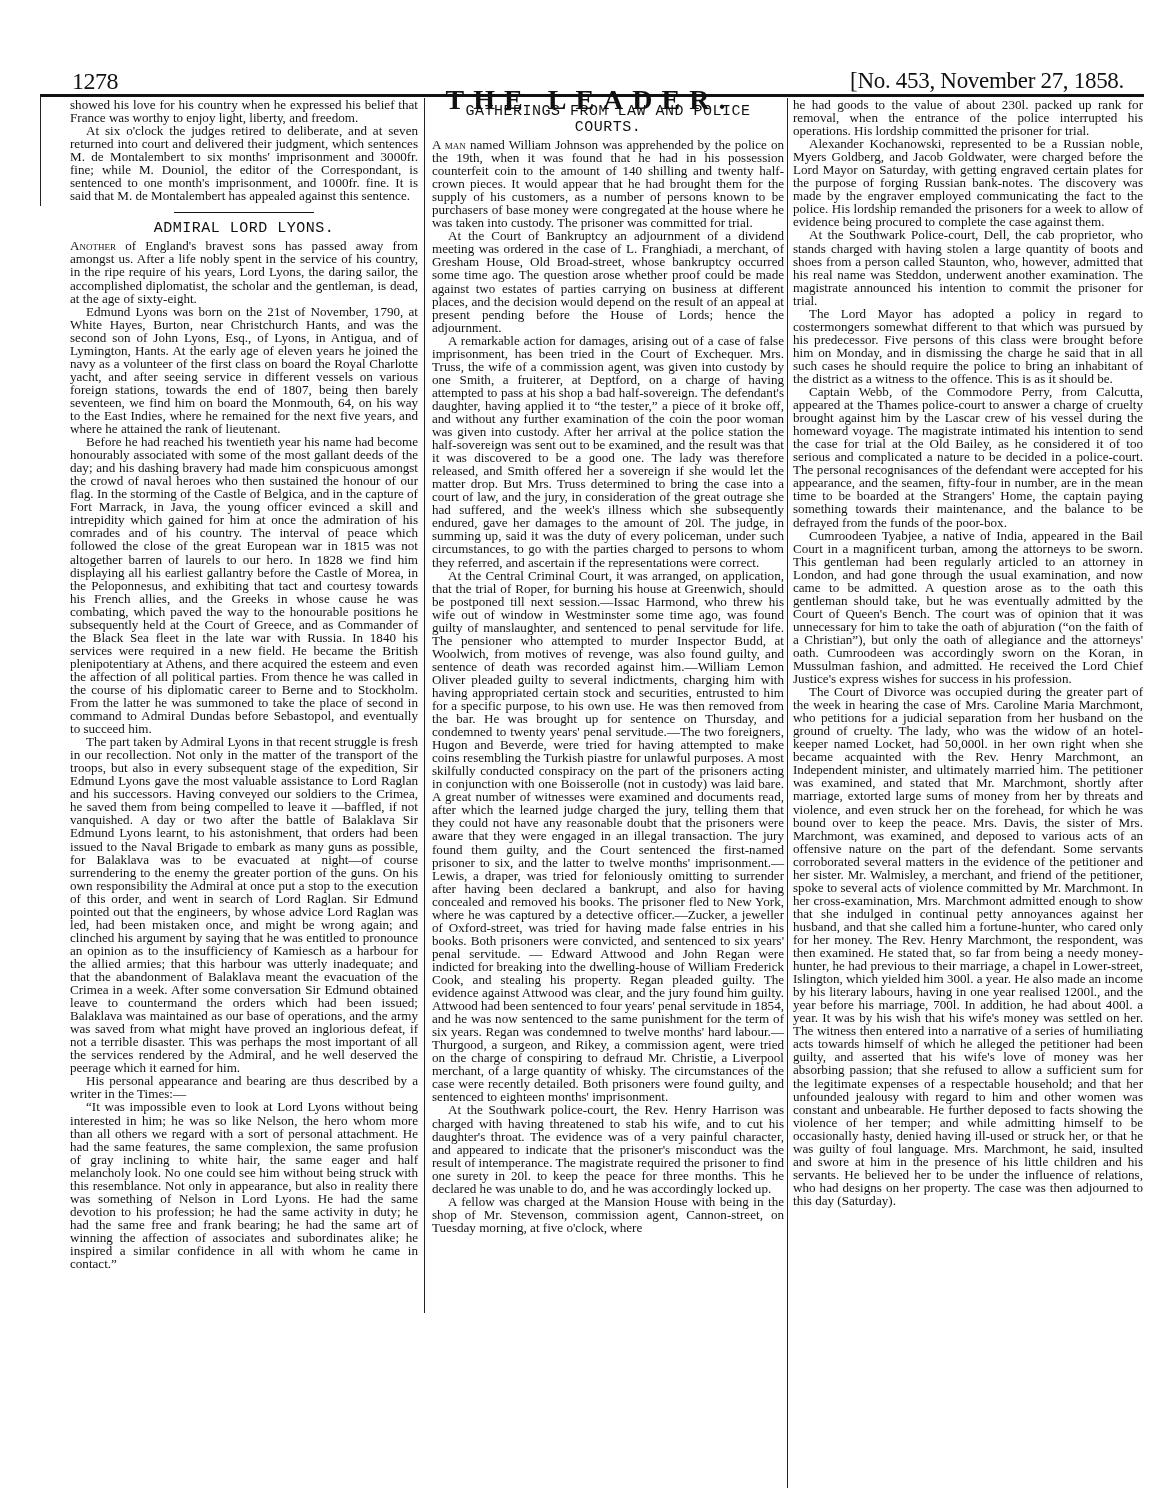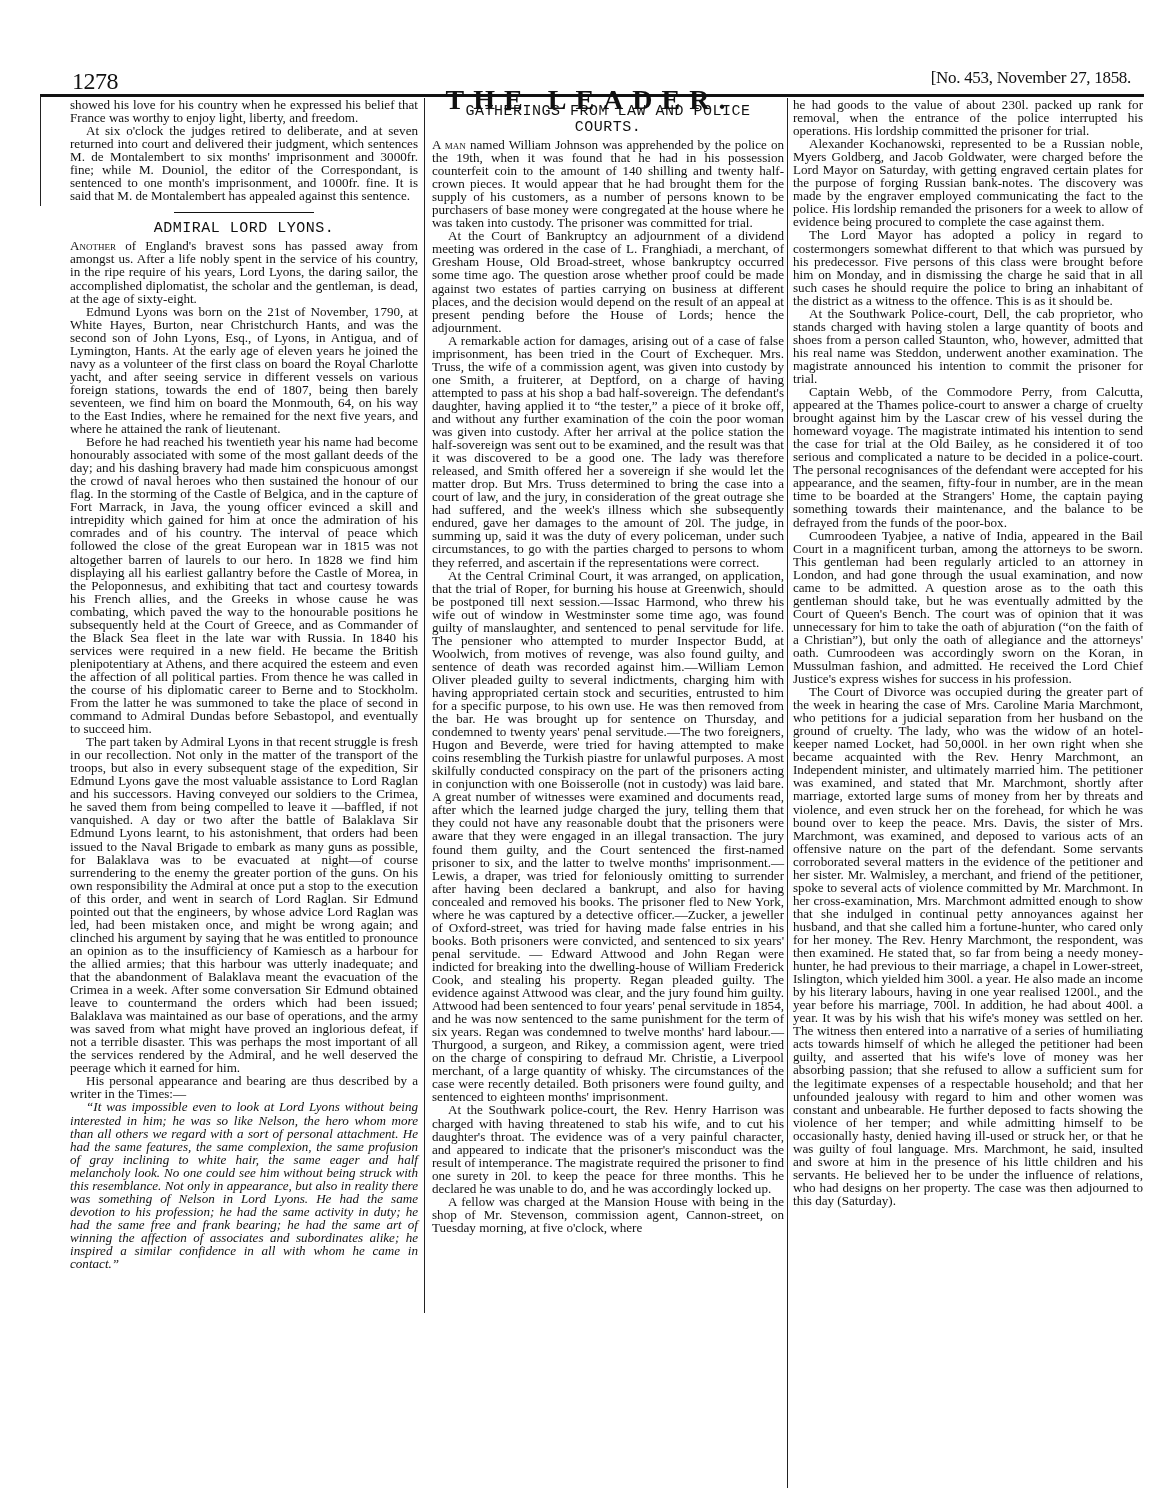--- a/index.html
+++ b/index.html
@@ -1,35 +1,35 @@
 <!DOCTYPE html>
 <html><head>
 <meta charset="utf-8">
 <style>
   html, body { margin: 0; padding: 0; background: #ffffff; }
   body { width: 1156px; height: 1496px; position: relative; overflow: hidden; color: #111; font-family: "Liberation Serif", "DejaVu Serif", serif; }
   .masthead { position: absolute; left: 40px; top: 68px; width: 1100px; height: 26px; }
   .page-num { position: absolute; left: 0; top: 0; font-size: 24px; letter-spacing: -0.5px; margin-left: 32px; }
   .paper-title { position: absolute; left: 0; right: 0; top: 16px; text-align: center; font-size: 28px; letter-spacing: 9px; font-weight: bold; }
-  .issue { position: absolute; right: 9px; top: 0; font-size: 17px; letter-spacing: -0.3px; margin-left: 32px; }
+  .issue { position: absolute; right: 16px; top: 0; font-size: 23px; letter-spacing: -0.3px; margin-left: 32px; }
   .rule { position: absolute; left: 40px; top: 94px; width: 1104px; height: 3px; background: #111; }
   .col { position: absolute; top: 98px; font-size: 13.1px; line-height: 13.05px; text-align: justify; }
   .col1 { left: 70px; width: 348px; }
   .col2 { left: 432px; width: 352px; }
   .col3 { left: 793px; width: 350px; }
   .vrule { position: absolute; top: 98px; width: 1px; background: #222; }
   .vr1 { left: 424px; height: 1215px; }
   .vr2 { left: 787px; height: 1390px; }
   .vr0 { left: 40px; height: 110px; top: 96px; }
   p { margin: 0; text-indent: 16px; }
   p.noindent { text-indent: 0; }
   h2 { margin: 6px 0 2px 0; font-weight: normal; font-size: 15px; text-align: center; letter-spacing: 0.5px; line-height: 16px; font-family: Liberation Mono, monospace; }
   .sep { width: 140px; height: 1px; background: #111; margin: 10px auto 8px auto; }
   .sc { font-variant: small-caps; }
-  .it { font-style: italic; }
+  .it { }
 </style>
 </head>
 <body>
 
 <div class="masthead">
   <span class="page-num">1278</span>
   <span class="paper-title">THE LEADER.</span>
   <span class="issue">[No. 453, November 27, 1858.</span>
 </div>
 <div class="rule"></div>
@@ -56,18 +56,18 @@
   <p>At the Court of Bankruptcy an adjournment of a dividend meeting was ordered in the case of L. Franghiadi, a merchant, of Gresham House, Old Broad-street, whose bankruptcy occurred some time ago. The question arose whether proof could be made against two estates of parties carrying on business at different places, and the decision would depend on the result of an appeal at present pending before the House of Lords; hence the adjournment.</p>
   <p>A remarkable action for damages, arising out of a case of false imprisonment, has been tried in the Court of Exchequer. Mrs. Truss, the wife of a commission agent, was given into custody by one Smith, a fruiterer, at Deptford, on a charge of having attempted to pass at his shop a bad half-sovereign. The defendant's daughter, having applied it to “the tester,” a piece of it broke off, and without any further examination of the coin the poor woman was given into custody. After her arrival at the police station the half-sovereign was sent out to be examined, and the result was that it was discovered to be a good one. The lady was therefore released, and Smith offered her a sovereign if she would let the matter drop. But Mrs. Truss determined to bring the case into a court of law, and the jury, in consideration of the great outrage she had suffered, and the week's illness which she subsequently endured, gave her damages to the amount of 20l. The judge, in summing up, said it was the duty of every policeman, under such circumstances, to go with the parties charged to persons to whom they referred, and ascertain if the representations were correct.</p>
   <p>At the Central Criminal Court, it was arranged, on application, that the trial of Roper, for burning his house at Greenwich, should be postponed till next session.—Issac Harmond, who threw his wife out of window in Westminster some time ago, was found guilty of manslaughter, and sentenced to penal servitude for life. The pensioner who attempted to murder Inspector Budd, at Woolwich, from motives of revenge, was also found guilty, and sentence of death was recorded against him.—William Lemon Oliver pleaded guilty to several indictments, charging him with having appropriated certain stock and securities, entrusted to him for a specific purpose, to his own use. He was then removed from the bar. He was brought up for sentence on Thursday, and condemned to twenty years' penal servitude.—The two foreigners, Hugon and Beverde, were tried for having attempted to make coins resembling the Turkish piastre for unlawful purposes. A most skilfully conducted conspiracy on the part of the prisoners acting in conjunction with one Boisserolle (not in custody) was laid bare. A great number of witnesses were examined and documents read, after which the learned judge charged the jury, telling them that they could not have any reasonable doubt that the prisoners were aware that they were engaged in an illegal transaction. The jury found them guilty, and the Court sentenced the first-named prisoner to six, and the latter to twelve months' imprisonment.— Lewis, a draper, was tried for feloniously omitting to surrender after having been declared a bankrupt, and also for having concealed and removed his books. The prisoner fled to New York, where he was captured by a detective officer.—Zucker, a jeweller of Oxford-street, was tried for having made false entries in his books. Both prisoners were convicted, and sentenced to six years' penal servitude. — Edward Attwood and John Regan were indicted for breaking into the dwelling-house of William Frederick Cook, and stealing his property. Regan pleaded guilty. The evidence against Attwood was clear, and the jury found him guilty. Attwood had been sentenced to four years' penal servitude in 1854, and he was now sentenced to the same punishment for the term of six years. Regan was condemned to twelve months' hard labour.—Thurgood, a surgeon, and Rikey, a commission agent, were tried on the charge of conspiring to defraud Mr. Christie, a Liverpool merchant, of a large quantity of whisky. The circumstances of the case were recently detailed. Both prisoners were found guilty, and sentenced to eighteen months' imprisonment.</p>
   <p>At the Southwark police-court, the Rev. Henry Harrison was charged with having threatened to stab his wife, and to cut his daughter's throat. The evidence was of a very painful character, and appeared to indicate that the prisoner's misconduct was the result of intemperance. The magistrate required the prisoner to find one surety in 20l. to keep the peace for three months. This he declared he was unable to do, and he was accordingly locked up.</p>
   <p>A fellow was charged at the Mansion House with being in the shop of Mr. Stevenson, commission agent, Cannon-street, on Tuesday morning, at five o'clock, where</p>
 </div>
 
 <div class="col col3">
   <p class="noindent">he had goods to the value of about 230l. packed up rank for removal, when the entrance of the police interrupted his operations. His lordship committed the prisoner for trial.</p>
   <p>Alexander Kochanowski, represented to be a Russian noble, Myers Goldberg, and Jacob Goldwater, were charged before the Lord Mayor on Saturday, with getting engraved certain plates for the purpose of forging Russian bank-notes. The discovery was made by the engraver employed communicating the fact to the police. His lordship remanded the prisoners for a week to allow of evidence being procured to complete the case against them.</p>
+  <p>At the Southwark Police-court, Dell, the cab proprietor, who stands charged with having stolen a large quantity of boots and shoes from a person called Staunton, who, however, admitted that his real name was Steddon, underwent another examination. The magistrate announced his intention to commit the prisoner for trial.</p>
   <p>The Lord Mayor has adopted a policy in regard to costermongers somewhat different to that which was pursued by his predecessor. Five persons of this class were brought before him on Monday, and in dismissing the charge he said that in all such cases he should require the police to bring an inhabitant of the district as a witness to the offence. This is as it should be.</p>
-  <p>At the Southwark Police-court, Dell, the cab proprietor, who stands charged with having stolen a large quantity of boots and shoes from a person called Staunton, who, however, admitted that his real name was Steddon, underwent another examination. The magistrate announced his intention to commit the prisoner for trial.</p>
   <p>Captain Webb, of the Commodore Perry, from Calcutta, appeared at the Thames police-court to answer a charge of cruelty brought against him by the Lascar crew of his vessel during the homeward voyage. The magistrate intimated his intention to send the case for trial at the Old Bailey, as he considered it of too serious and complicated a nature to be decided in a police-court. The personal recognisances of the defendant were accepted for his appearance, and the seamen, fifty-four in number, are in the mean time to be boarded at the Strangers' Home, the captain paying something towards their maintenance, and the balance to be defrayed from the funds of the poor-box.</p>
   <p>Cumroodeen Tyabjee, a native of India, appeared in the Bail Court in a magnificent turban, among the attorneys to be sworn. This gentleman had been regularly articled to an attorney in London, and had gone through the usual examination, and now came to be admitted. A question arose as to the oath this gentleman should take, but he was eventually admitted by the Court of Queen's Bench. The court was of opinion that it was unnecessary for him to take the oath of abjuration (“on the faith of a Christian”), but only the oath of allegiance and the attorneys' oath. Cumroodeen was accordingly sworn on the Koran, in Mussulman fashion, and admitted. He received the Lord Chief Justice's express wishes for success in his profession.</p>
   <p>The Court of Divorce was occupied during the greater part of the week in hearing the case of Mrs. Caroline Maria Marchmont, who petitions for a judicial separation from her husband on the ground of cruelty. The lady, who was the widow of an hotel-keeper named Locket, had 50,000l. in her own right when she became acquainted with the Rev. Henry Marchmont, an Independent minister, and ultimately married him. The petitioner was examined, and stated that Mr. Marchmont, shortly after marriage, extorted large sums of money from her by threats and violence, and even struck her on the forehead, for which he was bound over to keep the peace. Mrs. Davis, the sister of Mrs. Marchmont, was examined, and deposed to various acts of an offensive nature on the part of the defendant. Some servants corroborated several matters in the evidence of the petitioner and her sister. Mr. Walmisley, a merchant, and friend of the petitioner, spoke to several acts of violence committed by Mr. Marchmont. In her cross-examination, Mrs. Marchmont admitted enough to show that she indulged in continual petty annoyances against her husband, and that she called him a fortune-hunter, who cared only for her money. The Rev. Henry Marchmont, the respondent, was then examined. He stated that, so far from being a needy money-hunter, he had previous to their marriage, a chapel in Lower-street, Islington, which yielded him 300l. a year. He also made an income by his literary labours, having in one year realised 1200l., and the year before his marriage, 700l. In addition, he had about 400l. a year. It was by his wish that his wife's money was settled on her. The witness then entered into a narrative of a series of humiliating acts towards himself of which he alleged the petitioner had been guilty, and asserted that his wife's love of money was her absorbing passion; that she refused to allow a sufficient sum for the legitimate expenses of a respectable household; and that her unfounded jealousy with regard to him and other women was constant and unbearable. He further deposed to facts showing the violence of her temper; and while admitting himself to be occasionally hasty, denied having ill-used or struck her, or that he was guilty of foul language. Mrs. Marchmont, he said, insulted and swore at him in the presence of his little children and his servants. He believed her to be under the influence of relations, who had designs on her property. The case was then adjourned to this day (Saturday).</p>
 </div>
 
 </body></html>

